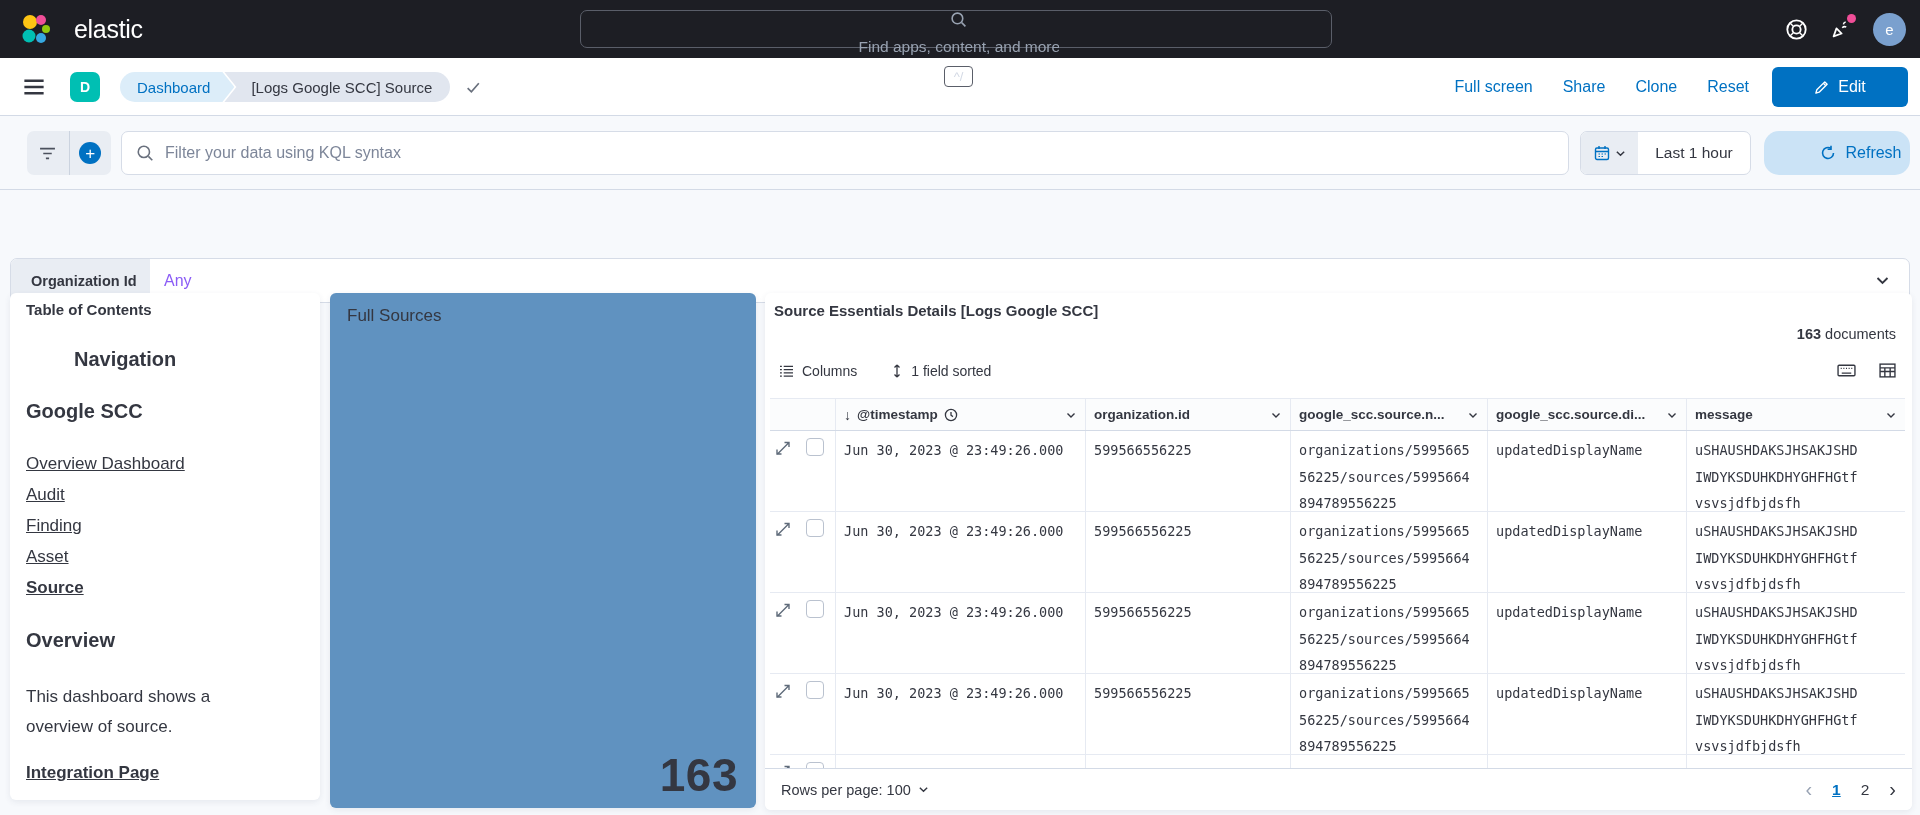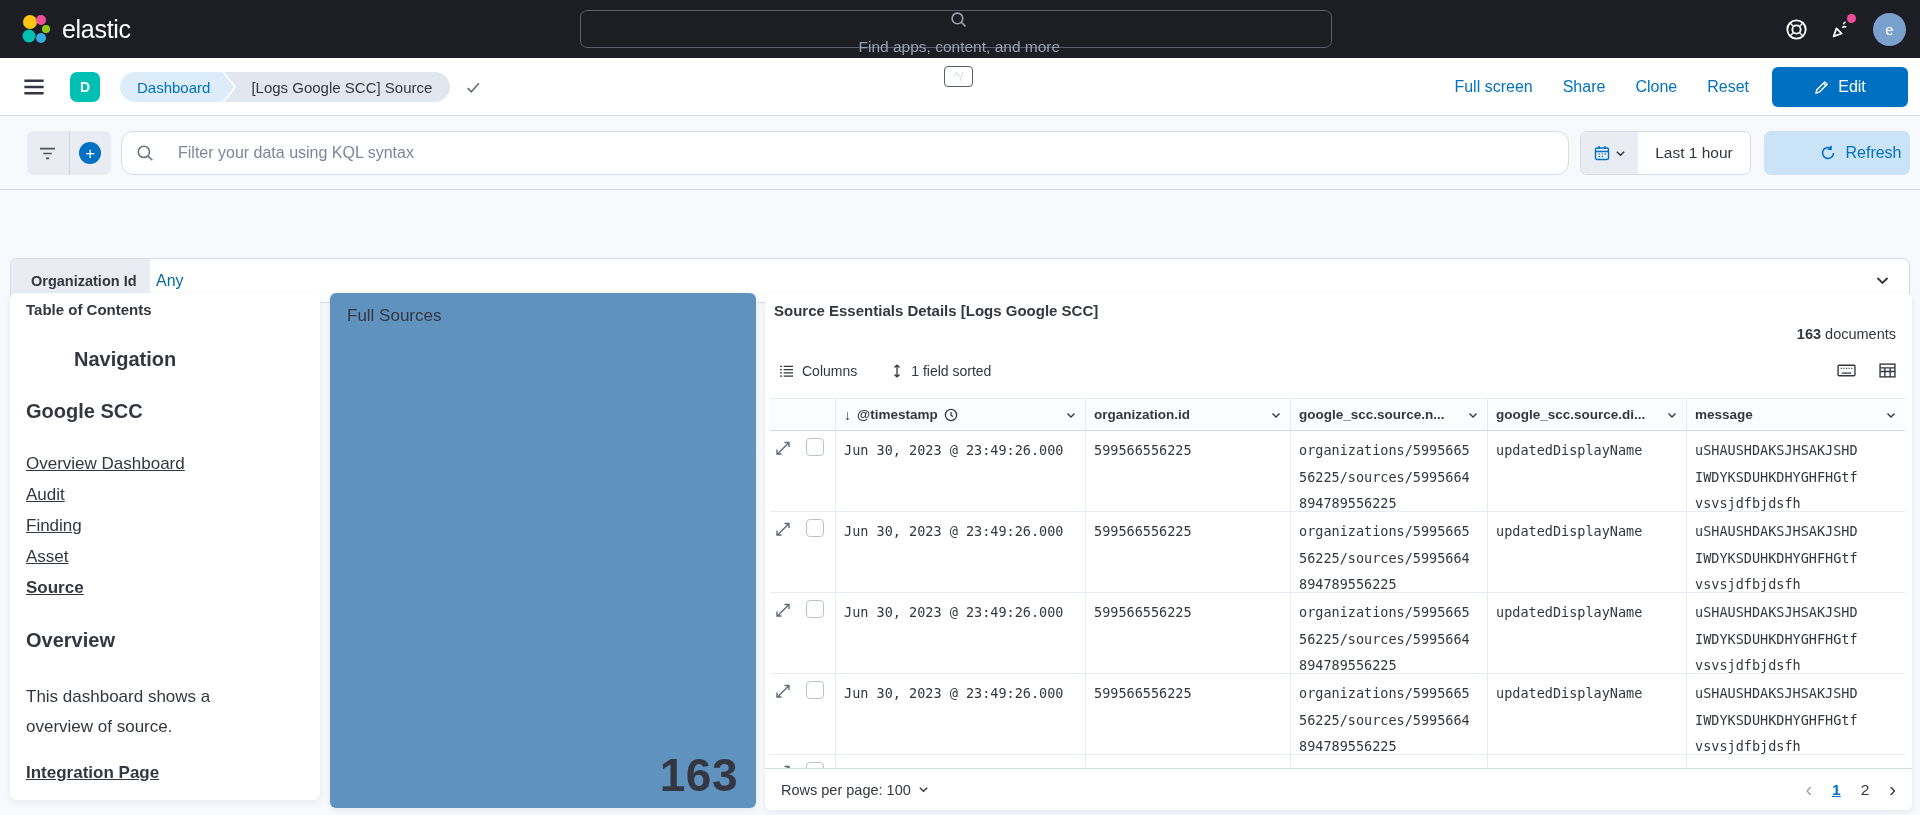--- a/index.html
+++ b/index.html
@@ -7,21 +7,21 @@
   body {
     font-family:"Liberation Sans", sans-serif;
     background:#F7F9FC; color:#343741;
     position:relative; overflow:hidden;
   }
   svg { display:block; }
 
   
   .topbar { position:absolute; top:0; left:0; right:0; height:58px; background:#1D1E24; display:flex; align-items:center; z-index:30; }
   .logo { margin-left:20px; }
-  .brand { color:#fff; font-size:25px; font-weight:500; margin-left:10px; letter-spacing:-0.3px; }
+  .brand { color:#fff; font-size:25px; font-weight:500; margin-left:22px; letter-spacing:-0.3px; }
   .gsearch { position:absolute; left:580px; top:10px; width:752px; height:38px; border:1px solid #5A5E69; border-radius:7px; background:#1D1E24; display:flex; align-items:center; gap:10px; padding:0 8px 0 13px;flex-direction:column; }
   .gsearch input { flex:1; background:transparent; border:none; outline:none; color:#D4DAE5; font-size:15.5px; font-family:"Liberation Sans",sans-serif; }
   .gsearch input::placeholder { color:#98A2B1; }
   .kbd-hint { border:1px solid #5A5E69; border-radius:4px; color:#D4DAE5; font-size:13px; padding:2px 9px; }
   .top-icons { position:absolute; right:14px; top:0; height:58px; display:flex; align-items:center; gap:21px; }
   .tb-icon { color:#fff; position:relative; cursor:pointer; }
   .notif-dot { position:absolute; top:-4px; right:-4px; width:9px; height:9px; border-radius:50%; background:#F04E98; }
   .avatar { width:33px; height:33px; border-radius:50%; background:#7AA0CE; color:#fff; font-size:15px; display:flex; align-items:center; justify-content:center; }
 
   
@@ -36,32 +36,32 @@
   .header-actions { position:absolute; right:171px; top:0; height:58px; display:flex; align-items:center; gap:30px; }
   .hdr-link { color:#0071C2; font-size:16px; cursor:pointer; }
   .edit-btn { position:absolute; right:12px; top:9px; width:136px; height:40px; background:#0071C2; border:none; border-radius:6px; color:#fff; font-size:16px; font-weight:500; font-family:"Liberation Sans",sans-serif; display:flex; align-items:center; justify-content:center; gap:9px; cursor:pointer; }
 
   
   .filterbar { position:absolute; top:116px; left:0; right:0; height:74px; background:#F7F9FC; border-bottom:1px solid #D3DAE6; z-index:20; }
   .fgroup { position:absolute; left:27px; top:15px; width:84px; height:44px; background:#E9EDF3; border-radius:7px; display:flex; overflow:hidden; }
   .fseg { flex:1; display:flex; align-items:center; justify-content:center; color:#4B515D; cursor:pointer; }
   .fseg + .fseg { border-left:1px solid #CBD3DF; }
   .plus-circle { width:22px; height:22px; border-radius:50%; background:#0071C2; color:#fff; display:flex; align-items:center; justify-content:center; font-size:17px; line-height:1; }
-  .kql { position:absolute; left:121px; top:15px; width:1448px; height:44px; background:#fff; border:1px solid #D6DCE7; border-radius:12px; display:flex; align-items:center; gap:24px; padding:0 14px; color:#69707D; }
+  .kql { position:absolute; left:121px; top:15px; width:1448px; height:44px; background:#fff; border:1px solid #D6DCE7; border-radius:7px; display:flex; align-items:center; gap:11px; padding:0 14px; color:#69707D; }
   .kql input { flex:1; border:none; outline:none; font-size:16px; color:#343741; font-family:"Liberation Sans",sans-serif; background:transparent; }
   .kql input::placeholder { color:#7D8699; }
   .dtgroup { position:absolute; left:1580px; top:15px; width:171px; height:44px; border:1px solid #D6DCE7; border-radius:7px; background:#fff; display:flex; overflow:hidden; cursor:pointer; }
   .dtcal { width:57px; background:#E9EDF3; display:flex; align-items:center; justify-content:center; gap:5px; color:#0071C2; }
   .dttext { flex:1; display:flex; align-items:center; justify-content:center; font-size:15.5px; color:#343741; }
-  .refresh-btn { position:absolute; left:1764px; top:15px; width:146px; height:44px; background:#CBE3F6; border:none; border-radius:7px; color:#0071C2; font-size:16px; font-weight:500; font-family:"Liberation Sans",sans-serif; display:flex; align-items:center; justify-content:center; gap:9px; cursor:pointer;padding-left:48px; }
+  .refresh-btn { position:absolute; left:1764px; top:15px; width:146px; height:44px; background:#CBE3F6; border:none; border-radius:15px; color:#0071C2; font-size:16px; font-weight:500; font-family:"Liberation Sans",sans-serif; display:flex; align-items:center; justify-content:center; gap:9px; cursor:pointer;padding-left:48px; }
 
   
   .ctrl { position:absolute; left:10px; top:218px; width:1900px; height:45px; background:#fff; border:1px solid #D6DCE7; border-radius:7px; display:flex; align-items:center; overflow:hidden; cursor:pointer;margin-top:40px; }
   .ctrl-label { width:139px; height:100%; background:#E9EDF3; display:flex; align-items:center; padding-left:20px; font-size:14.5px; font-weight:600; color:#343741; }
-  .ctrl-value { flex:1; padding-left:6px; font-size:16px; color:#0369a1; }
+  .ctrl-value { flex:1; padding-left:14px; font-size:16px; color:#8b5cf6; }
   .ctrl-chevron { margin-right:19px; color:#343741; }
 
   
   .panel { position:absolute; background:#fff; border-radius:6px; box-shadow:0 2px 6px rgba(60,70,100,.09); }
 
   
   .toc-panel { left:10px; top:293px; width:310px; height:507px; padding:8px 16px; overflow:hidden; }
   .panel-title { font-size:15px; font-weight:700; color:#343741; }
   .toc-h { font-size:20px; font-weight:700; color:#343741; }
   .toc-h1 { margin-top:30px;margin-left:48px; }

